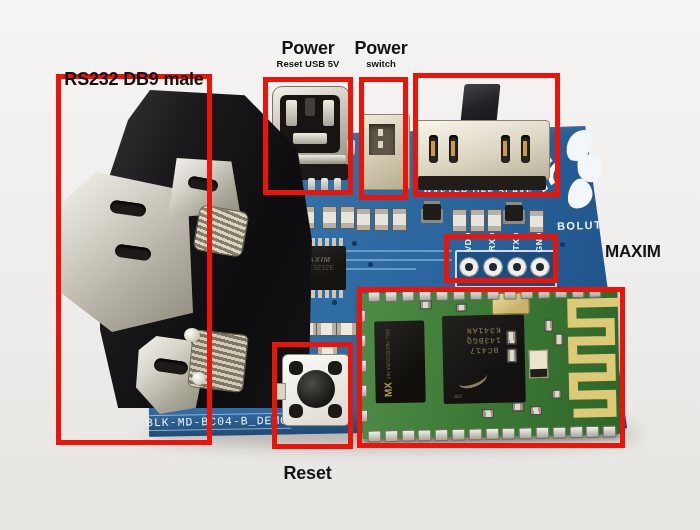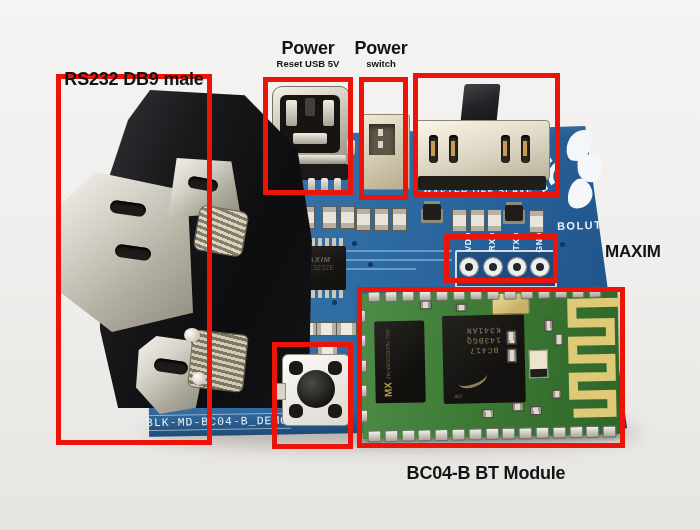--- a/index.html
+++ b/index.html
@@ -319,21 +319,21 @@
   <div class="redbox" style="left:444px;top:234px;width:104px;height:39px;"></div>
   <div class="redbox" style="left:357px;top:287px;width:258px;height:151px;"></div>
   <div class="redbox" style="left:272px;top:342px;width:71px;height:97px;"></div>
 
   <div class="lbl big" style="left:56px;top:38px;width:156px;margin-top:31px;">RS232 DB9 male</div>
   <div class="lbl big" style="left:258px;top:38px;width:100px;">Power</div>
   <div class="lbl sub" style="left:258px;top:58px;width:100px;">Reset USB 5V</div>
   <div class="lbl big" style="left:352px;top:38px;width:58px;">Power</div>
   <div class="lbl sub" style="left:352px;top:58px;width:58px;">switch</div>
   <div class="lbl" style="left:605px;top:242px;width:60px;font-size:17px;text-align:left;">MAXIM</div>
-  <div class="lbl big" style="left:391px;top:463px;width:190px;">BC04-B BT Module</div>
+  <div class="lbl big" style="left:272px;top:463px;width:71px;">Reset</div>
 
 <div class="smdV abs" style="left: 281px; top: 206px;"></div>
     <div class="smdV abs" style="left: 300px; top: 206px;"></div>
     <div class="smdV abs" style="left: 322px; top: 206px;"></div>
     <div class="smdV abs" style="left: 340px; top: 206px;"></div>
     <div class="smdV abs" style="left: 356px; top: 208px;"></div>
     <div class="smdV abs" style="left: 374px; top: 208px;"></div>
     <div class="smdV abs" style="left: 392px; top: 208px;"></div>
     <div class="smdV abs" style="left: 452px; top: 209px;"></div>
     <div class="smdV abs" style="left: 470px; top: 209px;"></div>

